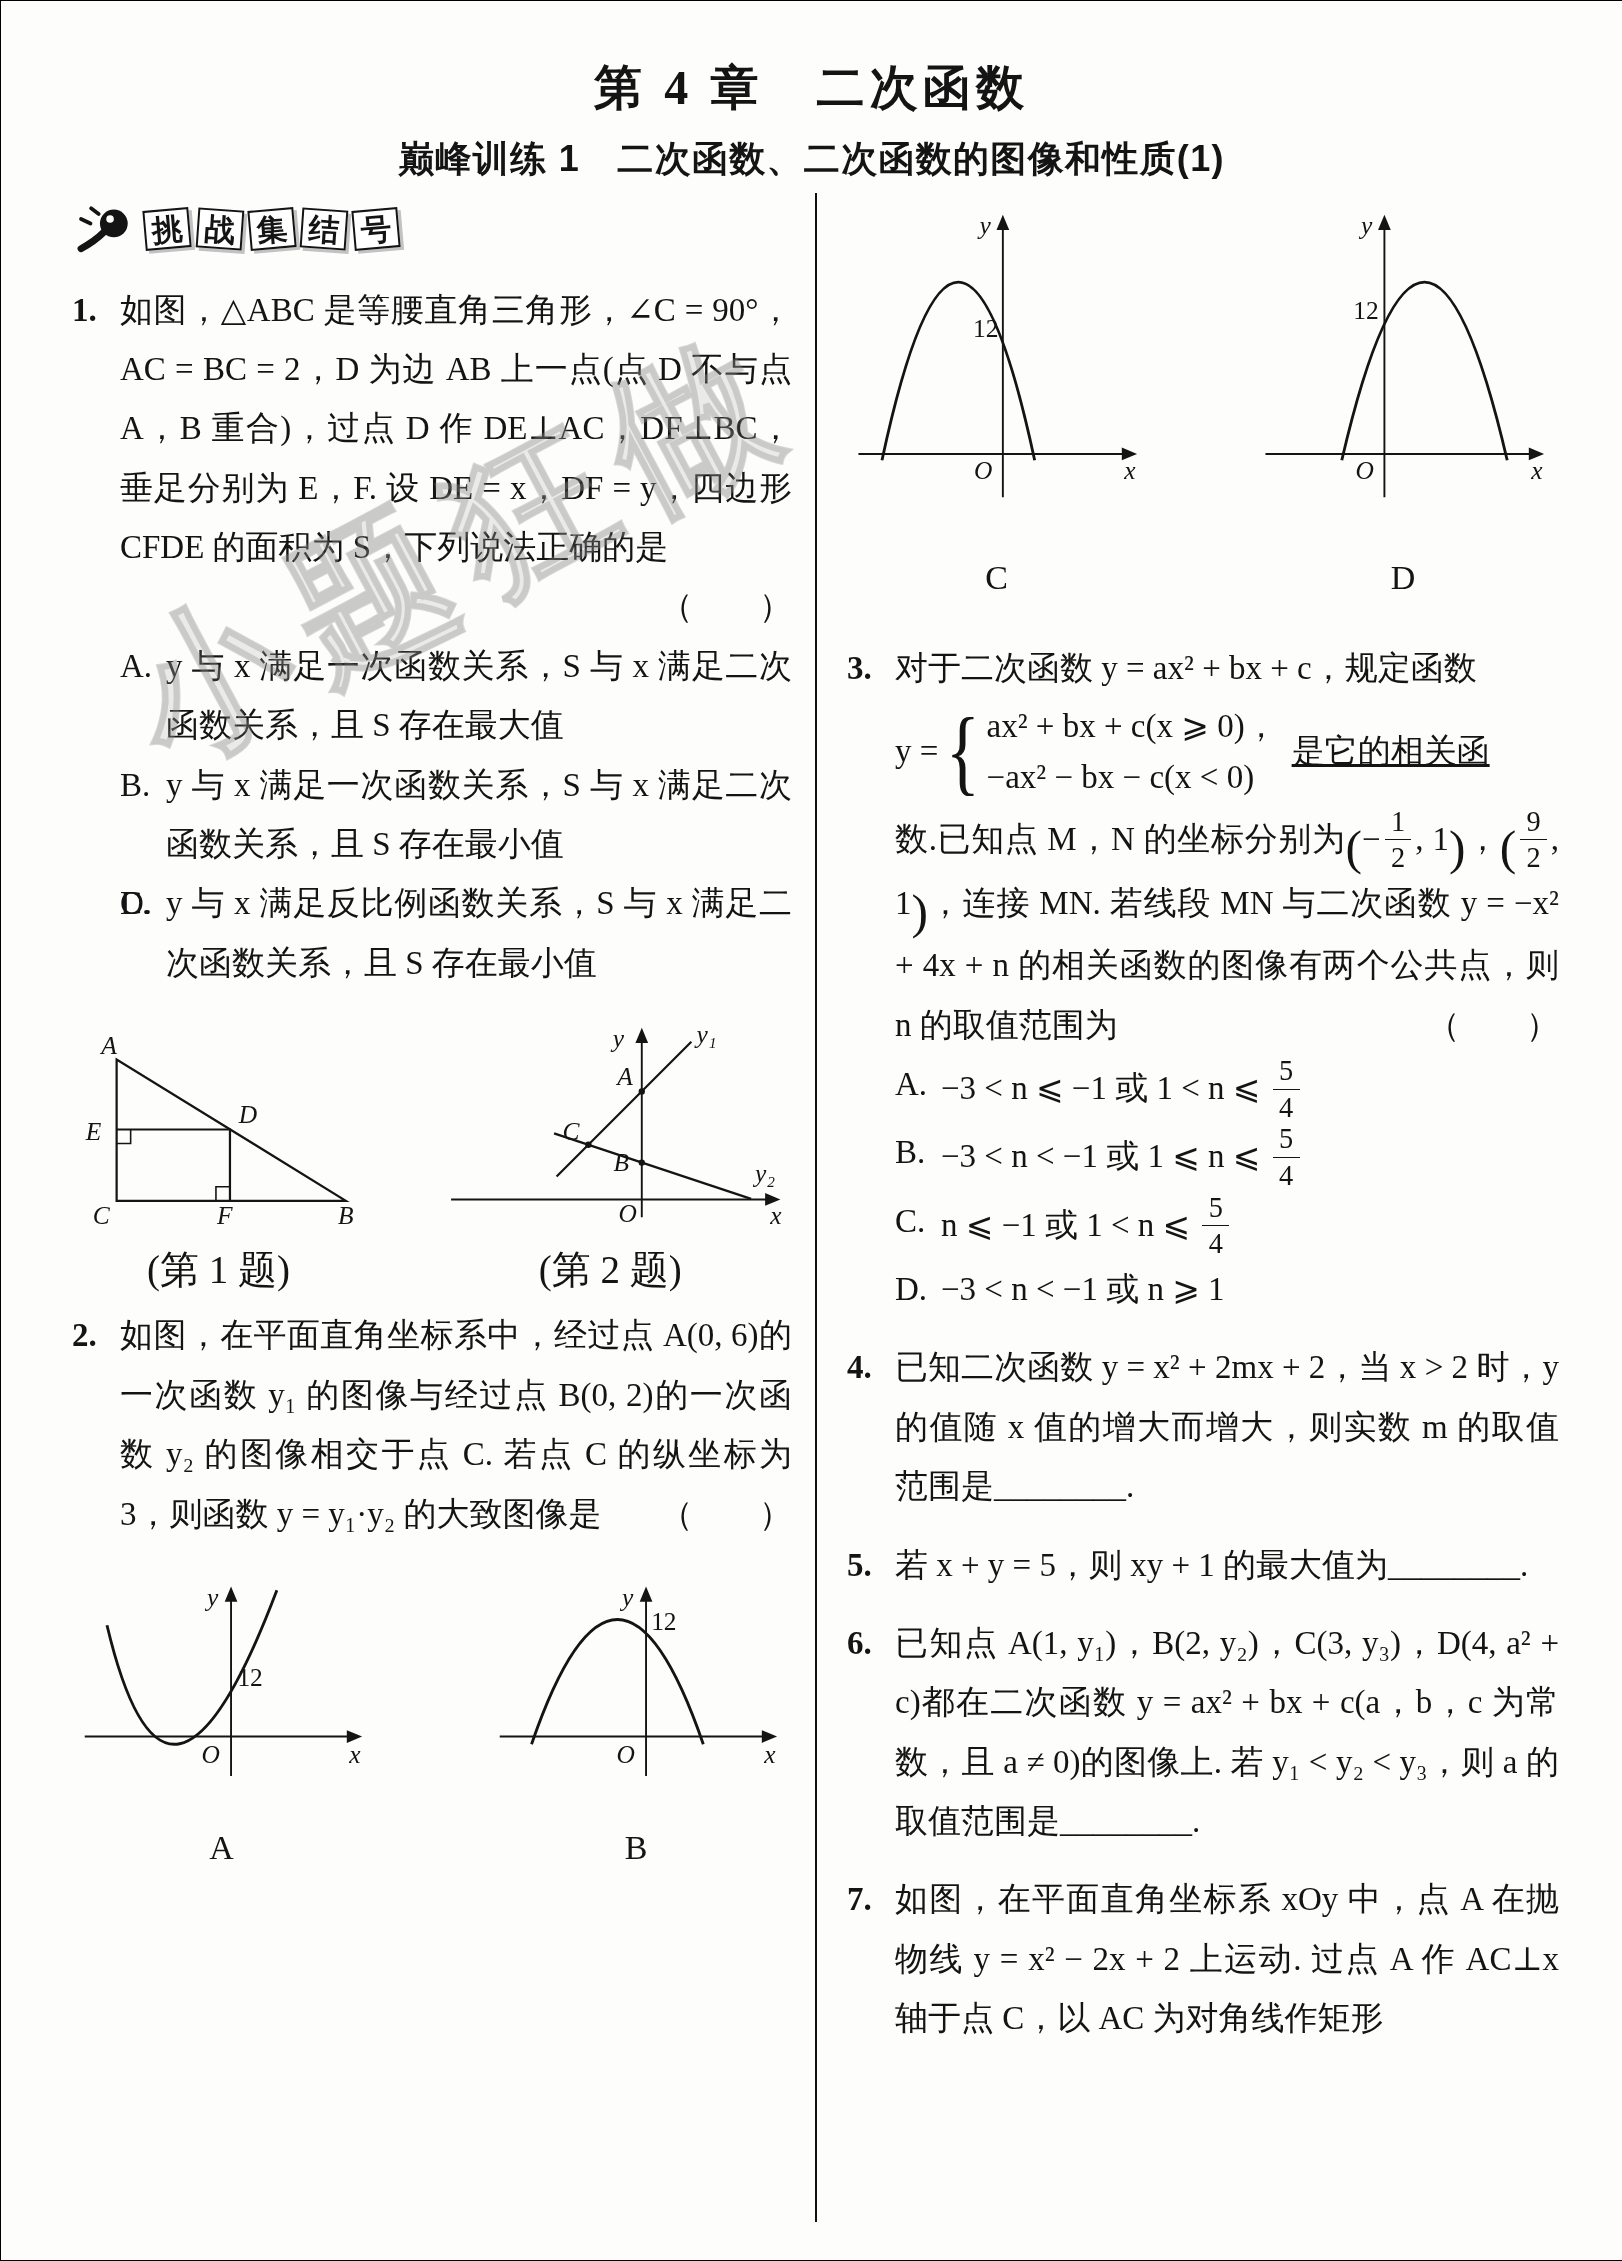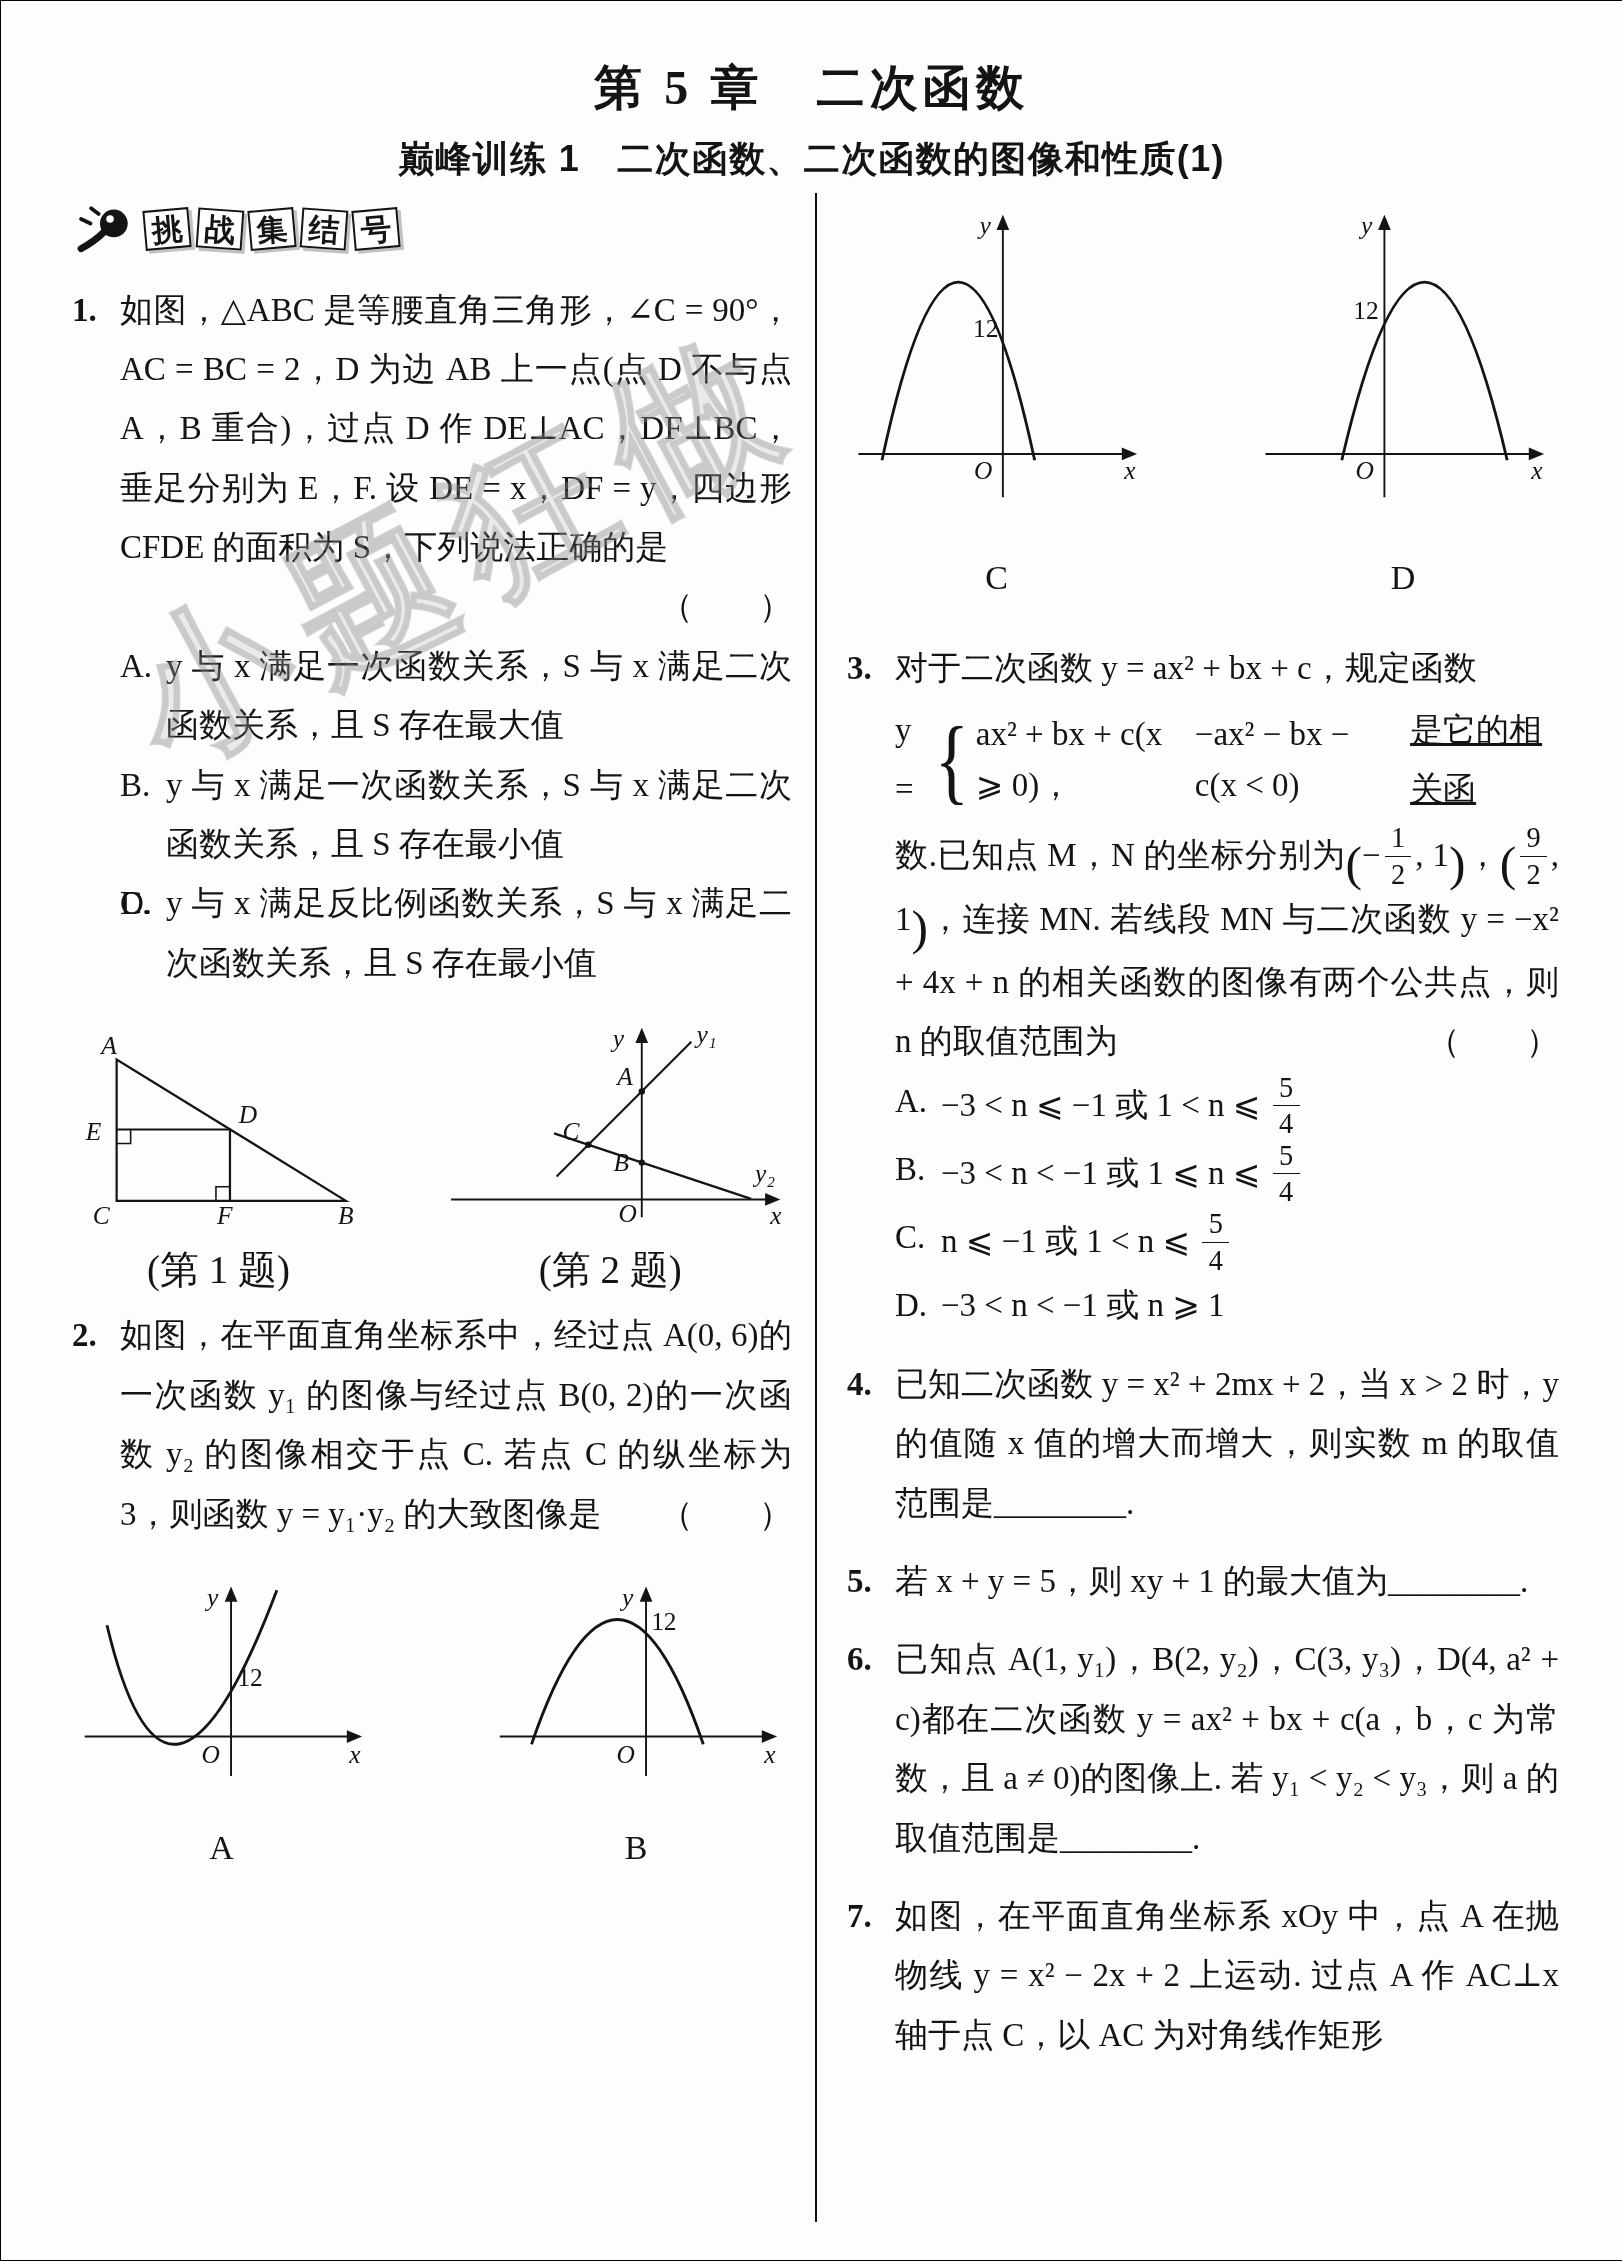--- a/index.html
+++ b/index.html
@@ -46,21 +46,21 @@
   .figblock{ text-align:center; }
   .figcap{ font-size:39px; line-height:1.3; margin-top:1.3px; }
 
   .graphrow{ display:flex; justify-content:space-between; margin:27px 6.4px 12.7px 0; }
   .graphrow.top{ margin:0 6.4px 30.5px 0; }
   .graphblock{ text-align:center; }
   .graphlabel{ font-size:34px; margin-top:3.8px; }
 
   .piecewise{ display:flex; align-items:center; margin:2.5px 0; }
   .pw-brace{ font-size:95px; font-weight:400; line-height:1; transform:scaleX(0.75); margin:0 1.3px; }
-  .pw-lines{ display:flex; flex-direction:row; line-height:1.55; }
+  .pw-lines{ display:flex; flex-direction:column; line-height:1.55; }
   .pw-suffix{ margin-left:14px;text-decoration:underline; }
 
   .frac{ display:inline-block; vertical-align:-0.62em; text-align:center;
     font-size:0.86em; line-height:1.12; margin:0 3.8px; }
   .frac .fn{ display:block; border-bottom:1.9px solid #141414; padding:0 6.4px 1.9px; }
   .frac .fd{ display:block; padding-top:1.9px; }
   .bp{ font-size:1.5em; vertical-align:-0.28em; line-height:1; }
 
   svg text{ font-family:"Liberation Serif","DejaVu Serif",serif; font-size:40px; fill:#141414; }
   svg text.it{ font-style:italic; }
@@ -71,21 +71,21 @@
   .ah{ fill:#141414; stroke:none; }
   .dot{ fill:#141414; }
 </style>
 </head>
 <body>
 
 <div class="page">
 
   <div class="watermark">小题狂做</div>
 
-  <h1 class="chapter">第 5 章　二次函数</h1>
+  <h1 class="chapter">第 4 章　二次函数</h1>
   <h2 class="section">巅峰训练 1　二次函数、二次函数的图像和性质(1)</h2>
 
   <div class="divider"></div>
 
   <div class="col col-left">
 
     <div class="badge">
       <svg width="66" height="53" viewBox="0 0 104 84">
         <circle cx="66" cy="34" r="22" fill="#141414"></circle>
         <circle cx="60" cy="27" r="6" fill="#ffffff"></circle>

